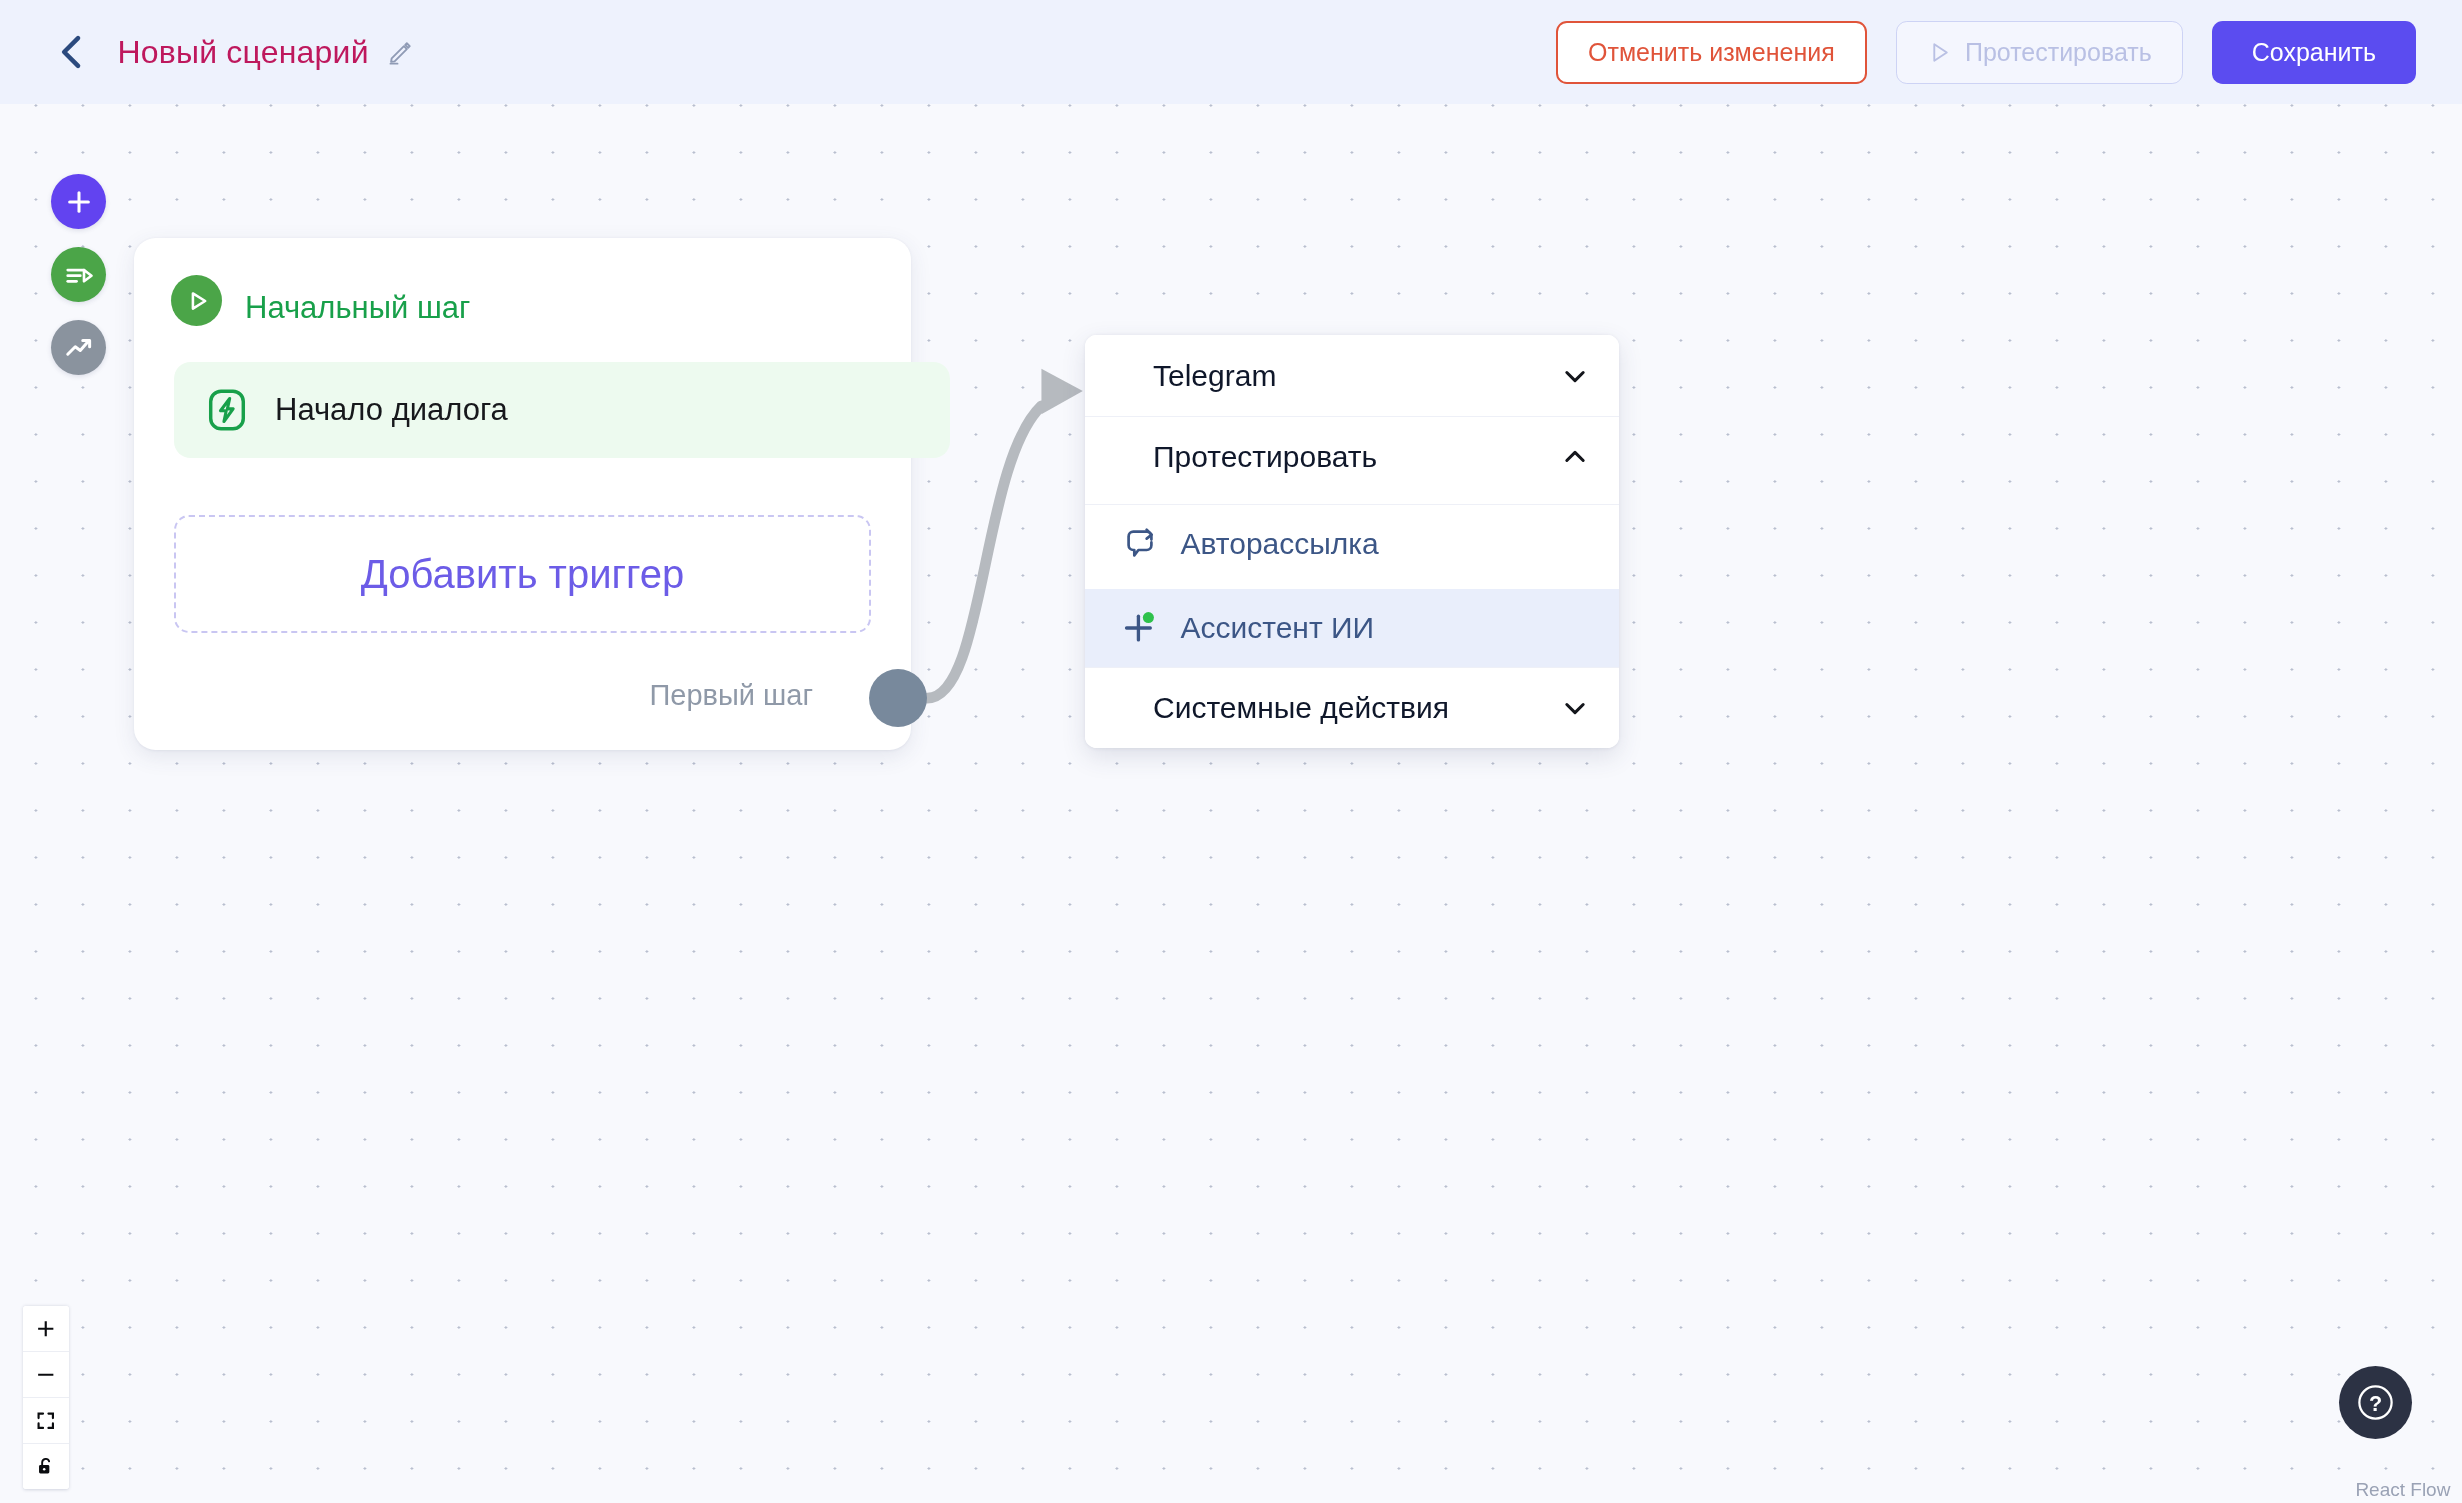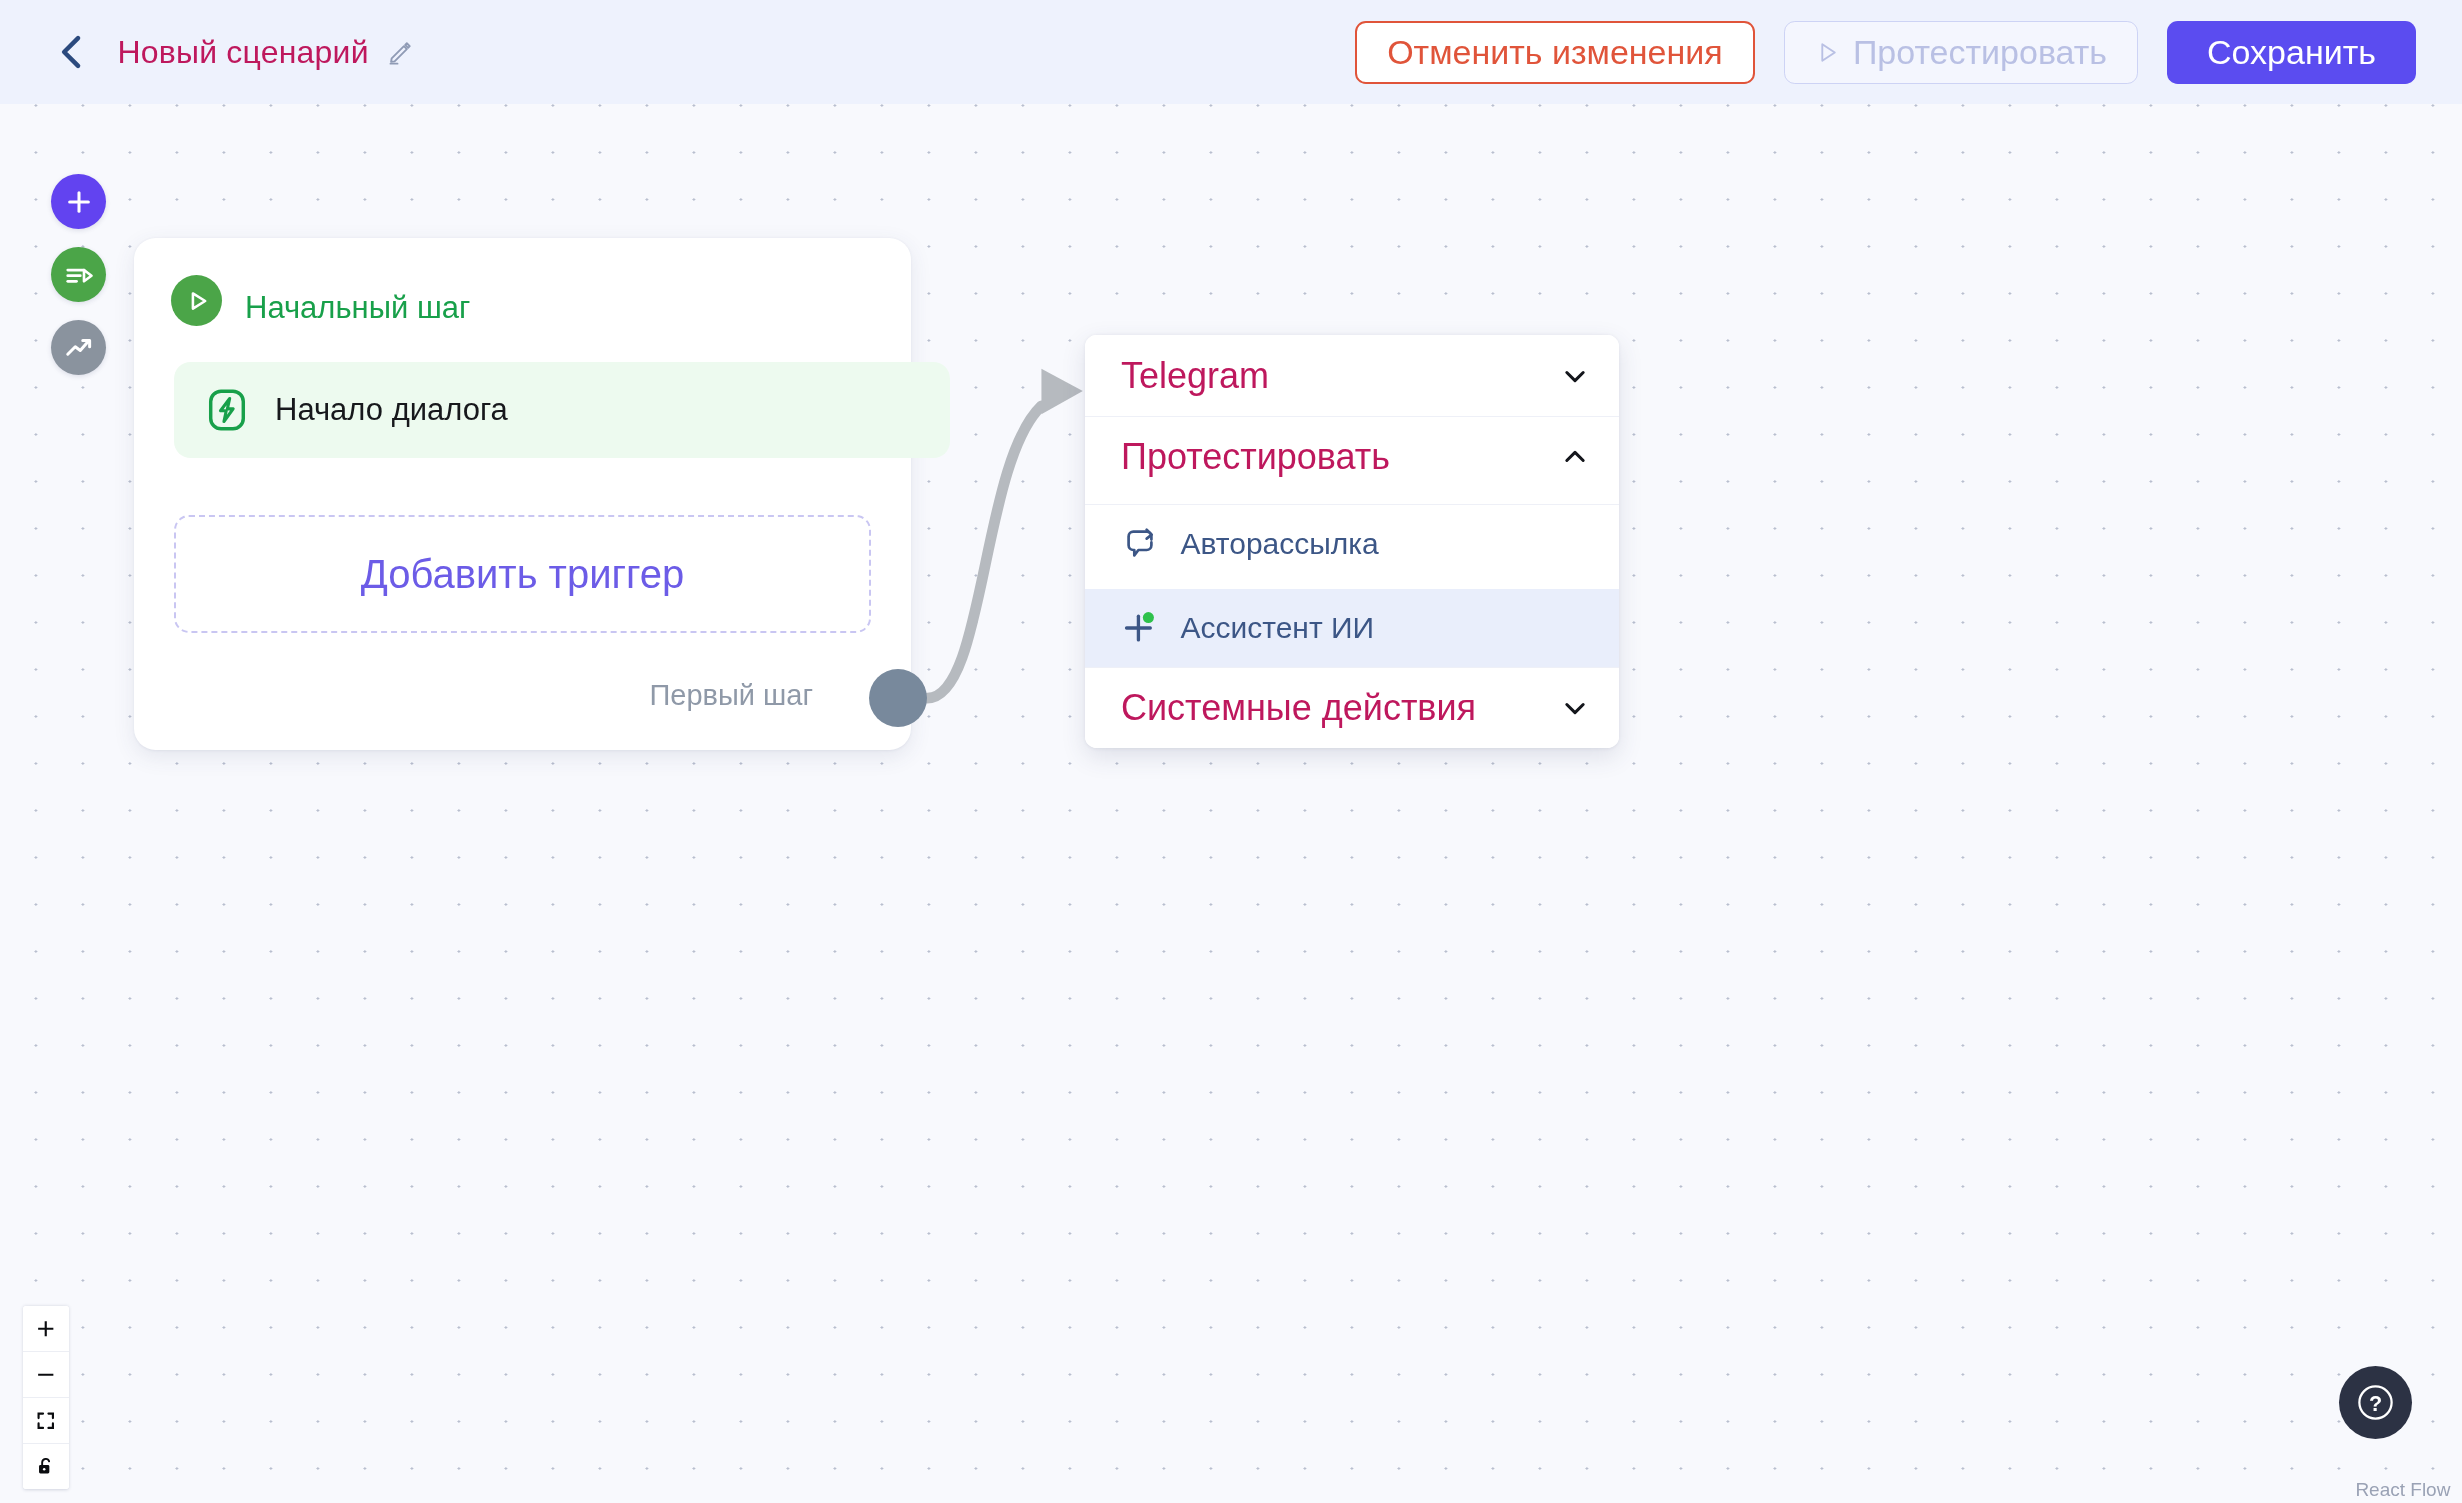--- a/index.html
+++ b/index.html
@@ -69,21 +69,21 @@
     height: 104px;
     display: flex;
     align-items: center;
     gap: 29px;
   }
   .btn {
     display: flex;
     align-items: center;
     justify-content: center;
     border-radius: 10.8px;
-    font-size: 34px;
+    font-size: 25px;
     font-weight: 400;
     box-sizing: border-box;
     white-space: nowrap;
     cursor: pointer;
   }
   .btn-cancel {
     height: 63px;
     padding: 0 30px;
     background: #ffffff;
     border: 2.1px solid #e0543a;
@@ -246,23 +246,24 @@
     box-sizing: border-box;
     cursor: pointer;
     background: #ffffff;
   }
   .panel-group + .panel-group,
   .panel-item + .panel-group,
   .panel-group + .panel-item {
     border-top: 1.7px solid #eef0f7;
   }
   .panel-group-label {
-    font-size: 36px;
-    color: #be185d;
+    font-size: 30px;
+    color: #0f172a;
     white-space: nowrap;
+    margin-left: 32px;
   }
   .panel-item {
     display: flex;
     align-items: center;
     gap: 21.5px;
     height: 78px;
     padding: 0 30px 0 36px;
     box-sizing: border-box;
     cursor: pointer;
     background: #ffffff;

